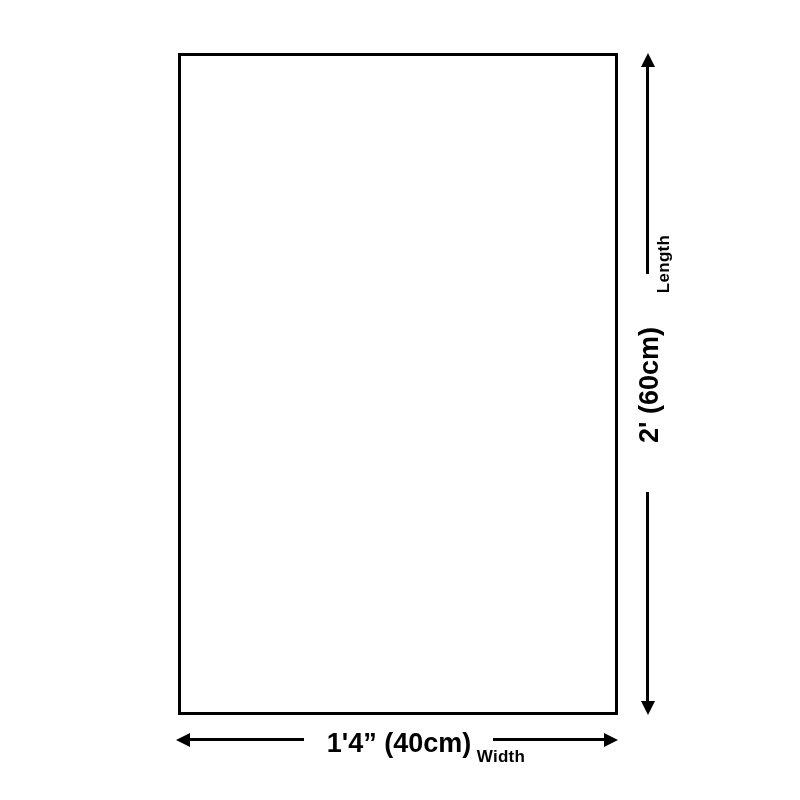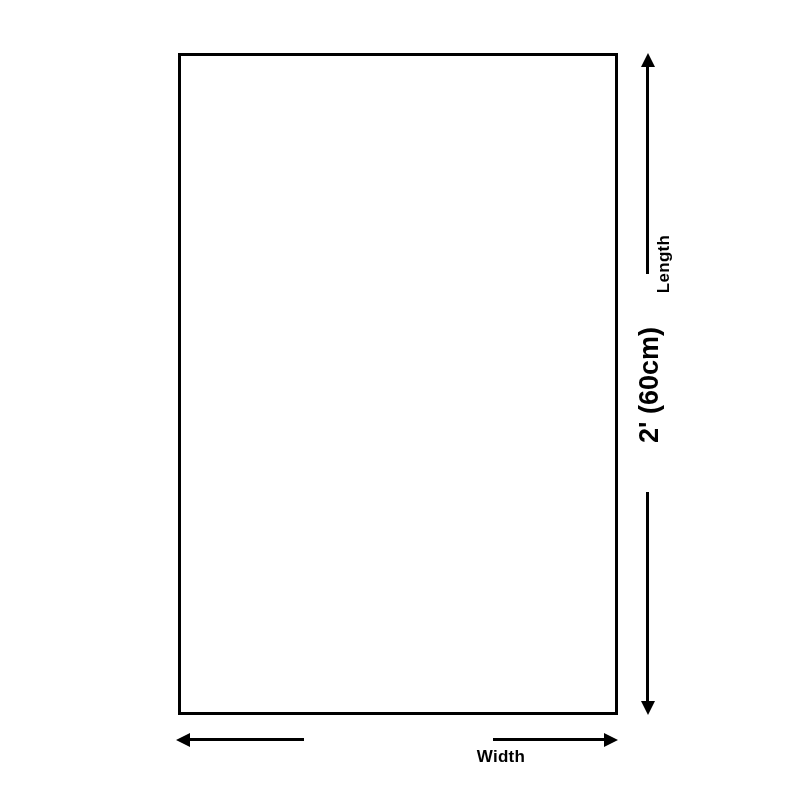--- a/index.html
+++ b/index.html
@@ -62,17 +62,18 @@
 
   <div class="tri tri-up"></div>
   <div class="shaft shaft-v-top"></div>
   <div class="dim-text dim-label vertical length-label">Length</div>
   <div class="dim-text dim-value vertical length-value">2' (60cm)</div>
   <div class="shaft shaft-v-bottom"></div>
   <div class="tri tri-down"></div>
 
   <div class="tri tri-left"></div>
   <div class="shaft shaft-h-left"></div>
+  <div class="dim-text dim-value width-value">1'4” (40cm)</div>
   <div class="dim-text dim-label width-label">Width</div>
   <div class="shaft shaft-h-right"></div>
   <div class="tri tri-right"></div>
 
 </div>
 
 </body></html>

